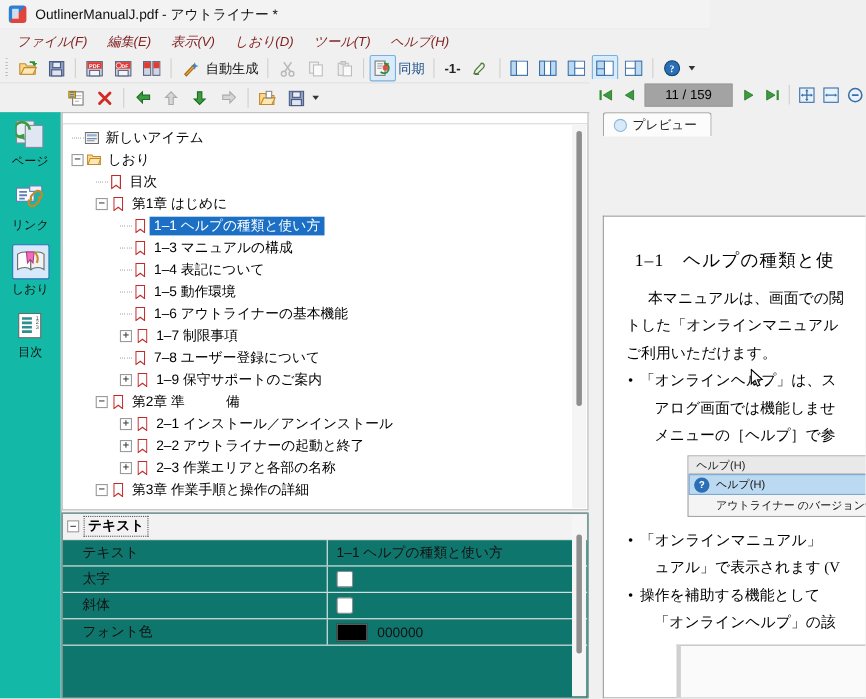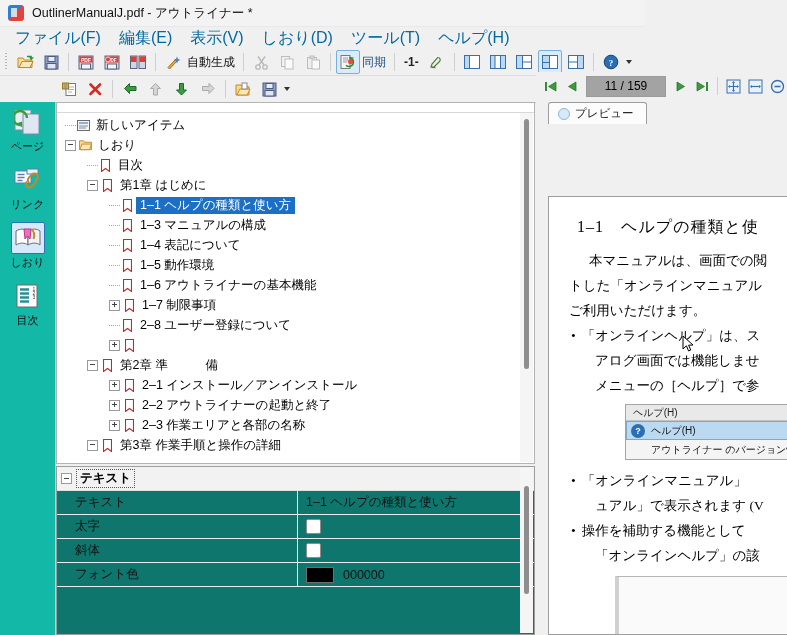--- a/index.html
+++ b/index.html
@@ -14,21 +14,21 @@
   
   .titlebar{height:26px;background:#f3f3f3;display:flex;align-items:center;padding-left:8px;border-bottom:1px solid #e8e8e8;}
   .appicon{width:16px;height:16px;border-radius:3px;
     background:linear-gradient(135deg,#2f7fd1 0%,#2f7fd1 48%,#e0443e 48%,#e0443e 100%);
     position:relative;margin-right:8px;flex:none;}
   .appicon:after{content:"";position:absolute;left:3px;top:3px;width:6px;height:9px;background:#fff;opacity:.75;}
   .titletext{font-size:12.5px;color:#111;white-space:nowrap;}
 
   
   .menubar{height:22px;background:#f0f0f0;display:flex;align-items:center;padding-left:6px;}
-  .menuitem{padding:2px 9px;font-size:16px;color:#0369a1;white-space:nowrap;}
+  .menuitem{padding:2px 9px;font-size:12px;color:#7f1d1d;white-space:nowrap;font-style:italic;}
 
   
   .tb{height:26px;background:#f0f0f0;display:flex;align-items:center;border-bottom:1px solid #dcdcdc;}
   .tb2{height:26px;background:#f0f0f0;display:flex;align-items:center;border-bottom:1px solid #c8c8c8;}
   .grip{width:7px;height:18px;margin:0 2px 0 3px;flex:none;
     background-image:repeating-linear-gradient(to bottom,#b6b6b6 0 1px,transparent 1px 3px);
     background-size:2px 100%;background-repeat:no-repeat;background-position:2px 0;}
   .tbsep{width:1px;height:18px;background:#cfcfcf;margin:0 4px;flex:none;}
   .tbtn{width:22px;height:22px;margin:0 1px;display:flex;align-items:center;justify-content:center;flex:none;border:1px solid transparent;border-radius:2px;}
   .tbtn.on{background:#d9ecfb;border-color:#7aaedc;}
@@ -82,21 +82,21 @@
   .pagebox{width:78px;height:19px;border:1px solid #9b9b9b;background:#a3a3a3;display:flex;align-items:center;justify-content:center;font-size:12px;margin:0 3px;flex:none;}
   .navbtn{width:20px;height:20px;display:flex;align-items:center;justify-content:center;flex:none;border:1px solid transparent;border-radius:2px;}
 
   .tabstrip{height:24px;position:relative;padding-left:12px;display:flex;align-items:flex-end;}
   .tab{height:21px;display:flex;align-items:center;gap:5px;padding:0 12px 0 9px;background:#fcfcfc;
     border:1px solid #9d9d9d;border-bottom:none;border-radius:3px 3px 0 0;font-size:11.5px;color:#222;white-space:nowrap;}
   .tabdot{width:10px;height:10px;border-radius:50%;background:#d6eafb;border:1px solid #8fb6d6;flex:none;}
 
   .docarea{position:absolute;left:12px;top:124px;right:0;bottom:0;background:#fff;border:1px solid #9d9d9d;border-right:none;box-sizing:border-box;overflow:hidden;
     font-family:"Liberation Serif","DejaVu Serif",serif;}
-  .doctitle{font-size:16px;margin:20px 0 0 28px;white-space:nowrap;letter-spacing:1px;}
+  .doctitle{font-size:16px;margin:30px 0 0 28px;white-space:nowrap;letter-spacing:1px;}
   .docp{font-size:13.5px;line-height:25px;margin:10px 0 0 20px;white-space:nowrap;}
   .docli{font-size:13.5px;line-height:25px;margin-left:22px;white-space:nowrap;}
   .docli:before{content:"\2022";margin-right:6px;}
   .docind{font-size:13.5px;line-height:25px;margin-left:46px;white-space:nowrap;}
 
   
   .fig-menu{margin:6px 0 0 76px;width:220px;border:1px solid #a5a5a5;background:#f4f4f4;font-family:"Liberation Sans",sans-serif;}
   .fig-menu .mtab{height:15px;display:flex;align-items:center;padding-left:7px;font-size:10px;background:#e9e9e9;border-bottom:1px solid #c4c4c4;color:#222;}
   .fig-menu .mrow{height:19px;display:flex;align-items:center;padding-left:4px;font-size:10px;color:#111;position:relative;}
   .fig-menu .mrow.hl{background:#bcd9f2;border:1px solid #7da7cc;height:17px;}
@@ -494,30 +494,31 @@
           <span class="lbl">1–7 制限事項</span>
         </div>
         <div class="row">
           <span style="width: 52px; flex: 0 0 auto;"></span>
           <span class="dots"></span>
           <span class="ico">
             <svg width="9" height="13" viewBox="0 0 9 13">
               <path d="M.5.5h8v12L4.5 9.5.5 12.5z" fill="#fdfdfd" stroke="#c02a2a" stroke-width="1.1"></path>
             </svg>
           </span>
-          <span class="lbl">2–8 ユーザー登録について</span>
+          <span class="lbl">7–8 ユーザー登録について</span>
         </div>
         <div class="row">
           <span style="width: 52px; flex: 0 0 auto;"></span>
           <span class="exp plus"></span>
           <span class="ico">
             <svg width="9" height="13" viewBox="0 0 9 13">
               <path d="M.5.5h8v12L4.5 9.5.5 12.5z" fill="#fdfdfd" stroke="#c02a2a" stroke-width="1.1"></path>
             </svg>
           </span>
+          <span class="lbl">1–9 保守サポートのご案内</span>
         </div>
         <div class="row">
           <span style="width: 30px; flex: 0 0 auto;"></span>
           <span class="exp"></span>
           <span class="ico">
             <svg width="9" height="13" viewBox="0 0 9 13">
               <path d="M.5.5h8v12L4.5 9.5.5 12.5z" fill="#fdfdfd" stroke="#c02a2a" stroke-width="1.1"></path>
             </svg>
           </span>
           <span class="lbl">第2章 準　　　備</span>

